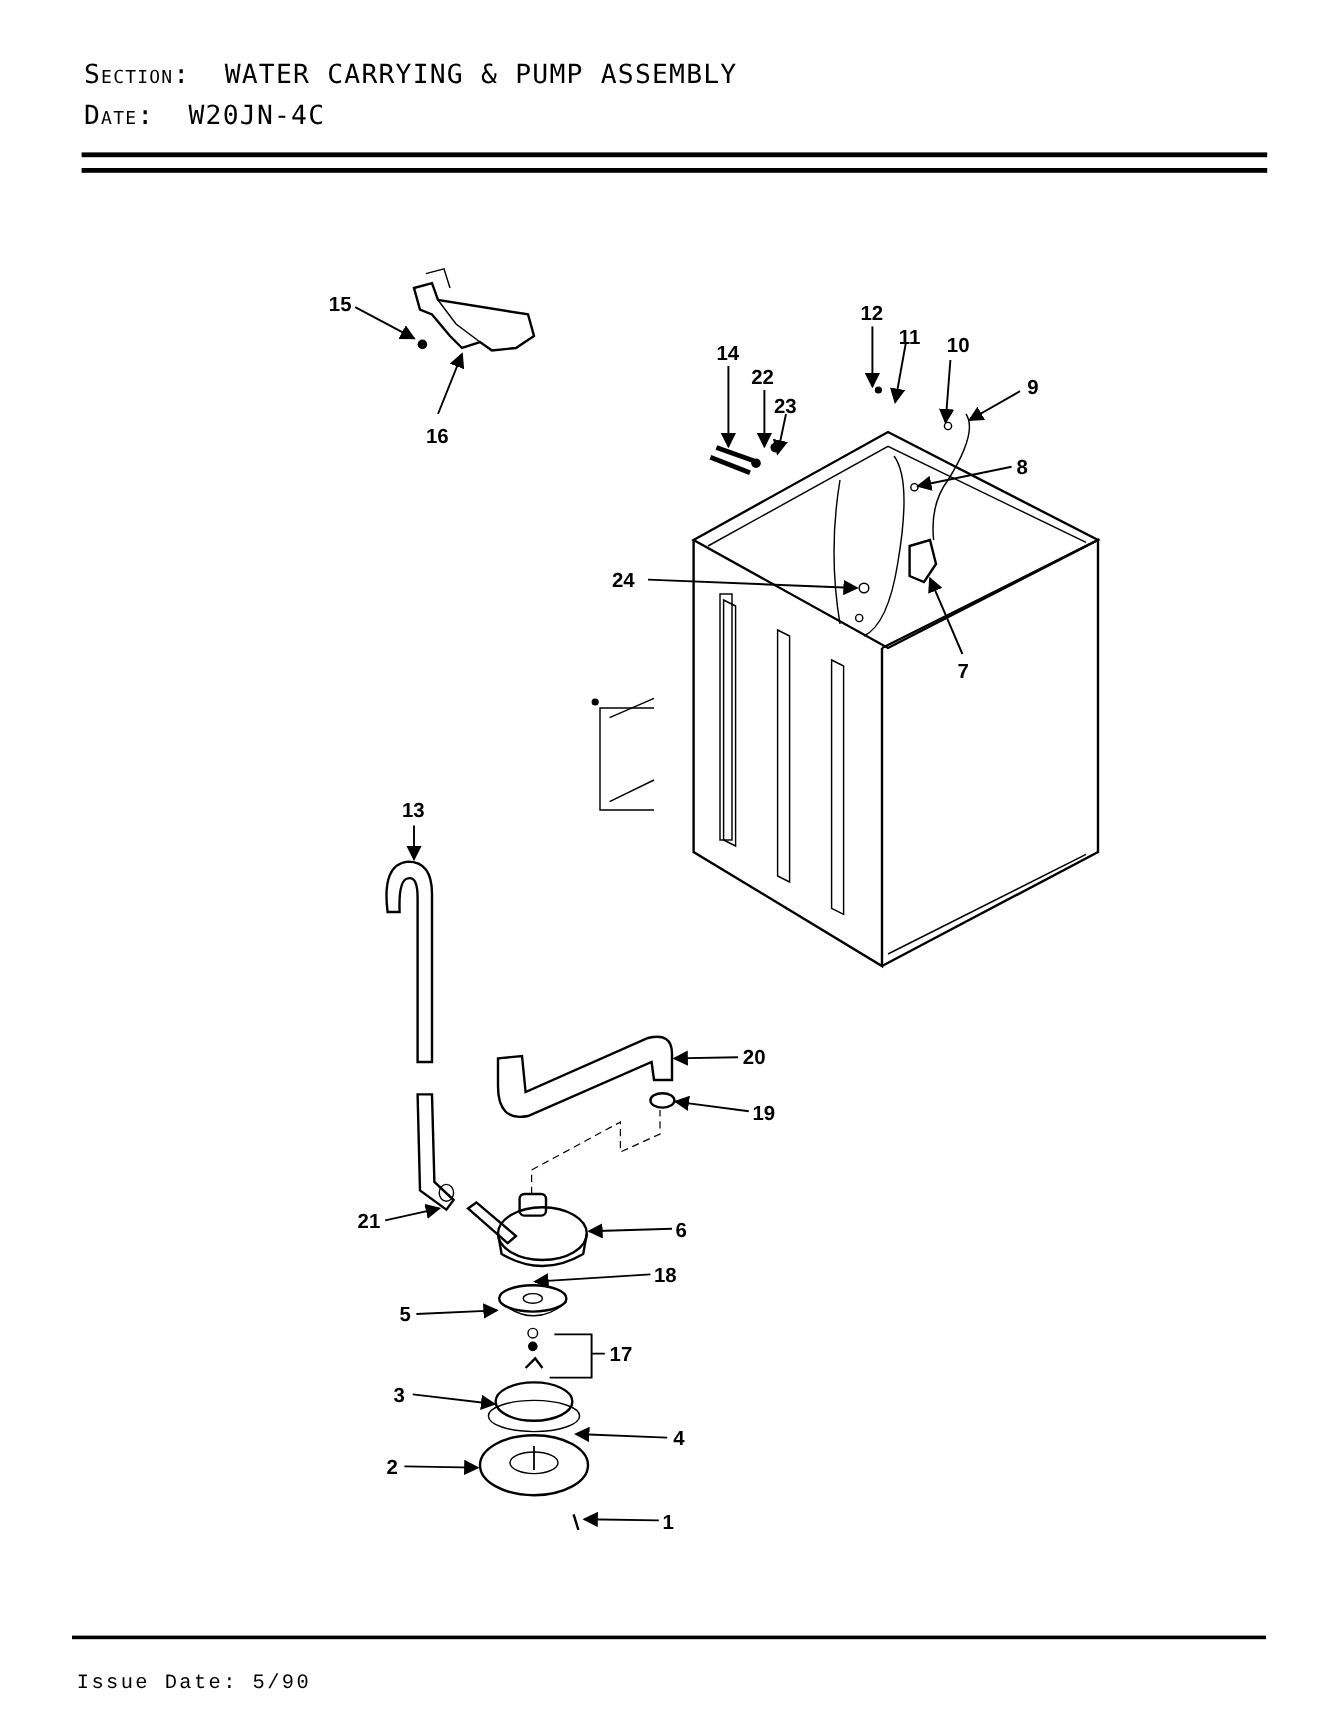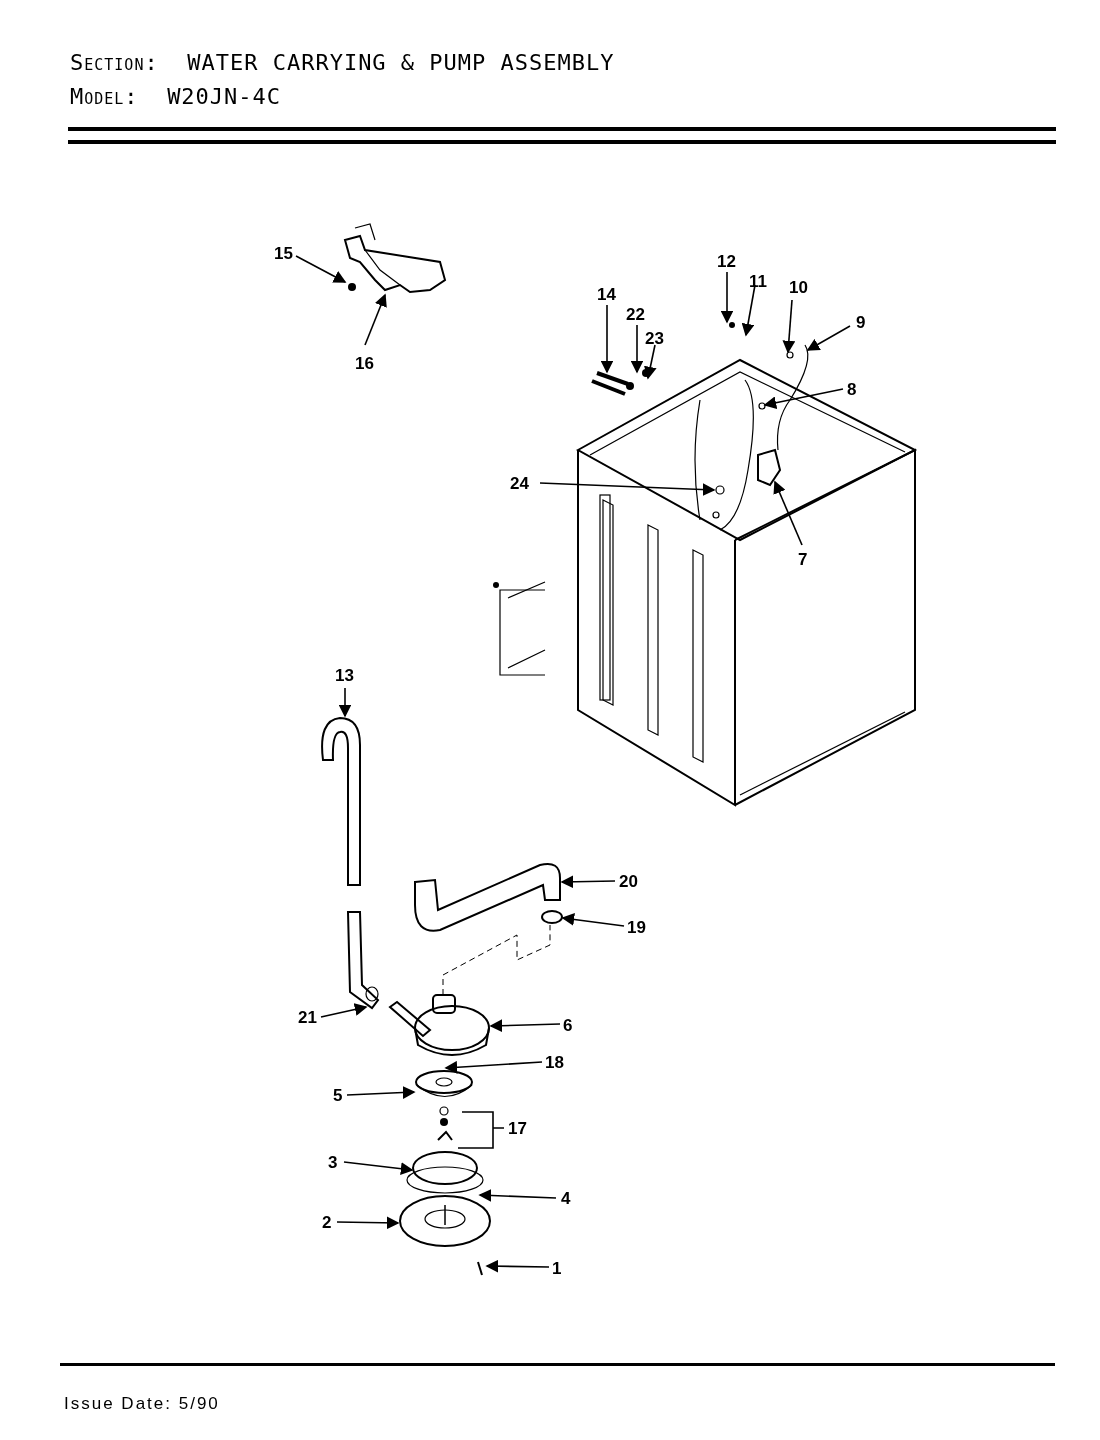--- a/index.html
+++ b/index.html
@@ -5,37 +5,37 @@
   html, body { margin: 0; padding: 0; background: #ffffff; }
   body { width: 1100px; height: 1440px; position: relative; overflow: hidden; font-family: "DejaVu Sans Mono", monospace; color: #000; }
   .hdr { position: absolute; left: 70px; font-family: "DejaVu Sans Mono", monospace; font-size: 22px; font-weight: normal; letter-spacing: 1px; }
   .hdr .k { font-variant: small-caps; }
   #hdr1 { top: 50px; }
   #hdr2 { top: 84px; }
   .rule { position: absolute; left: 68px; width: 988px; background: #000; }
   #rule1 { top: 127px; height: 4px; }
   #rule2 { top: 140px; height: 4px; }
   #rule3 { top: 1363px; height: 3px; left: 60px; width: 995px; }
-  #footer { position: absolute; left: 64px; top: 1394px; font-size: 17px; letter-spacing: 2px; font-family: Liberation Sans, sans-serif; }
+  #footer { position: absolute; left: 64px; top: 1394px; font-size: 17px; letter-spacing: 2px; font-family: Liberation Mono, monospace; }
   svg#diagram { position: absolute; left: 0; top: 0; }
   .lbl { font-family: "Liberation Sans", sans-serif; font-weight: bold; font-size: 17px; fill: #000; }
   .part { fill: none; stroke: #000; stroke-width: 2; }
   .thin { fill: none; stroke: #000; stroke-width: 1.2; }
   .dash { fill: none; stroke: #000; stroke-width: 1; stroke-dasharray: 6 4; }
   .lead { stroke: #000; stroke-width: 1.6; fill: none; }
 </style>
 </head>
 <body>
 
 <div id="hdr1" class="hdr">
   <span class="k">Section:</span>&nbsp;
   <span>WATER CARRYING &amp; PUMP ASSEMBLY</span>
 </div>
 <div id="hdr2" class="hdr">
-  <span class="k">Model:</span>&nbsp;
+  <span class="k">Date:</span>&nbsp;
   <span>W20JN-4C</span>
 </div>
 <div id="rule1" class="rule"></div>
 <div id="rule2" class="rule"></div>
 <div id="rule3" class="rule"></div>
 <div id="footer">Issue Date: 5/90</div>
 
 <svg id="diagram" width="1100" height="1440" viewBox="0 0 1100 1440">
   <defs>
     <marker id="ah" markerWidth="8" markerHeight="8" refX="7" refY="4" orient="auto">

